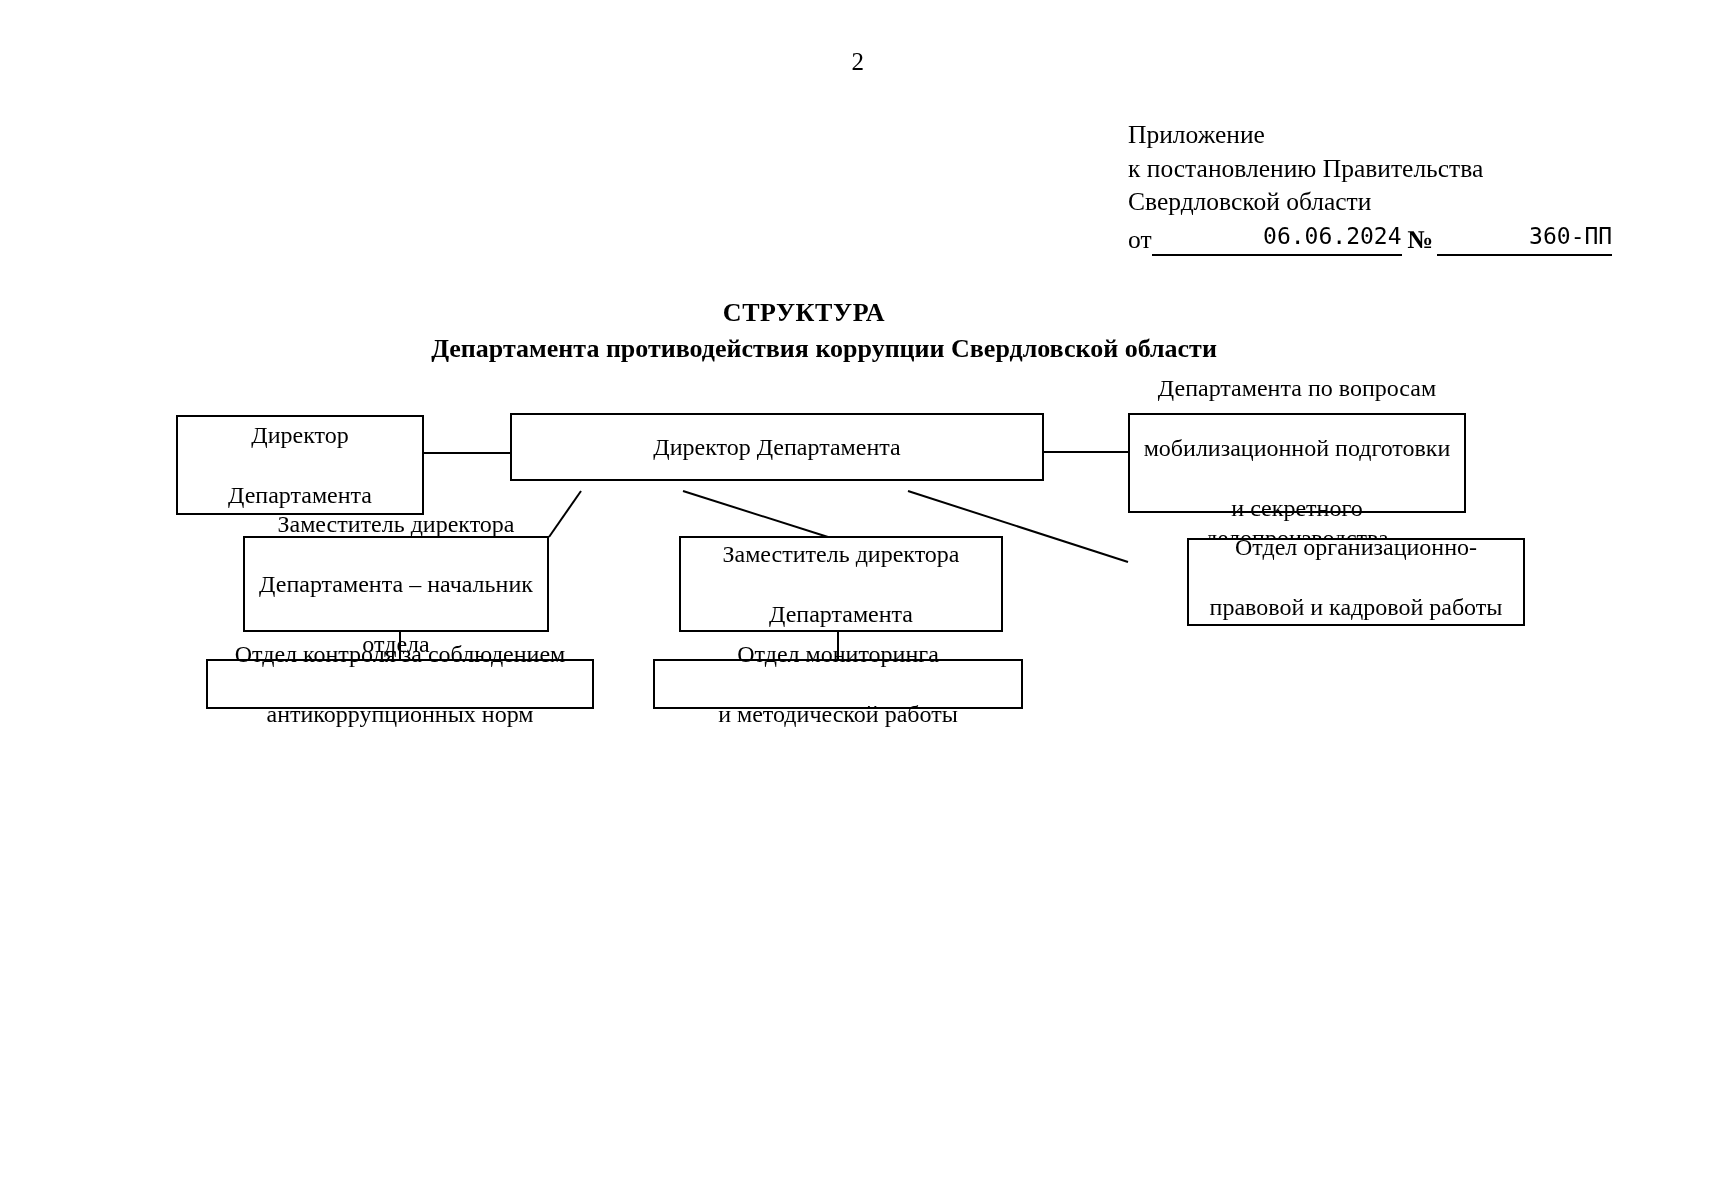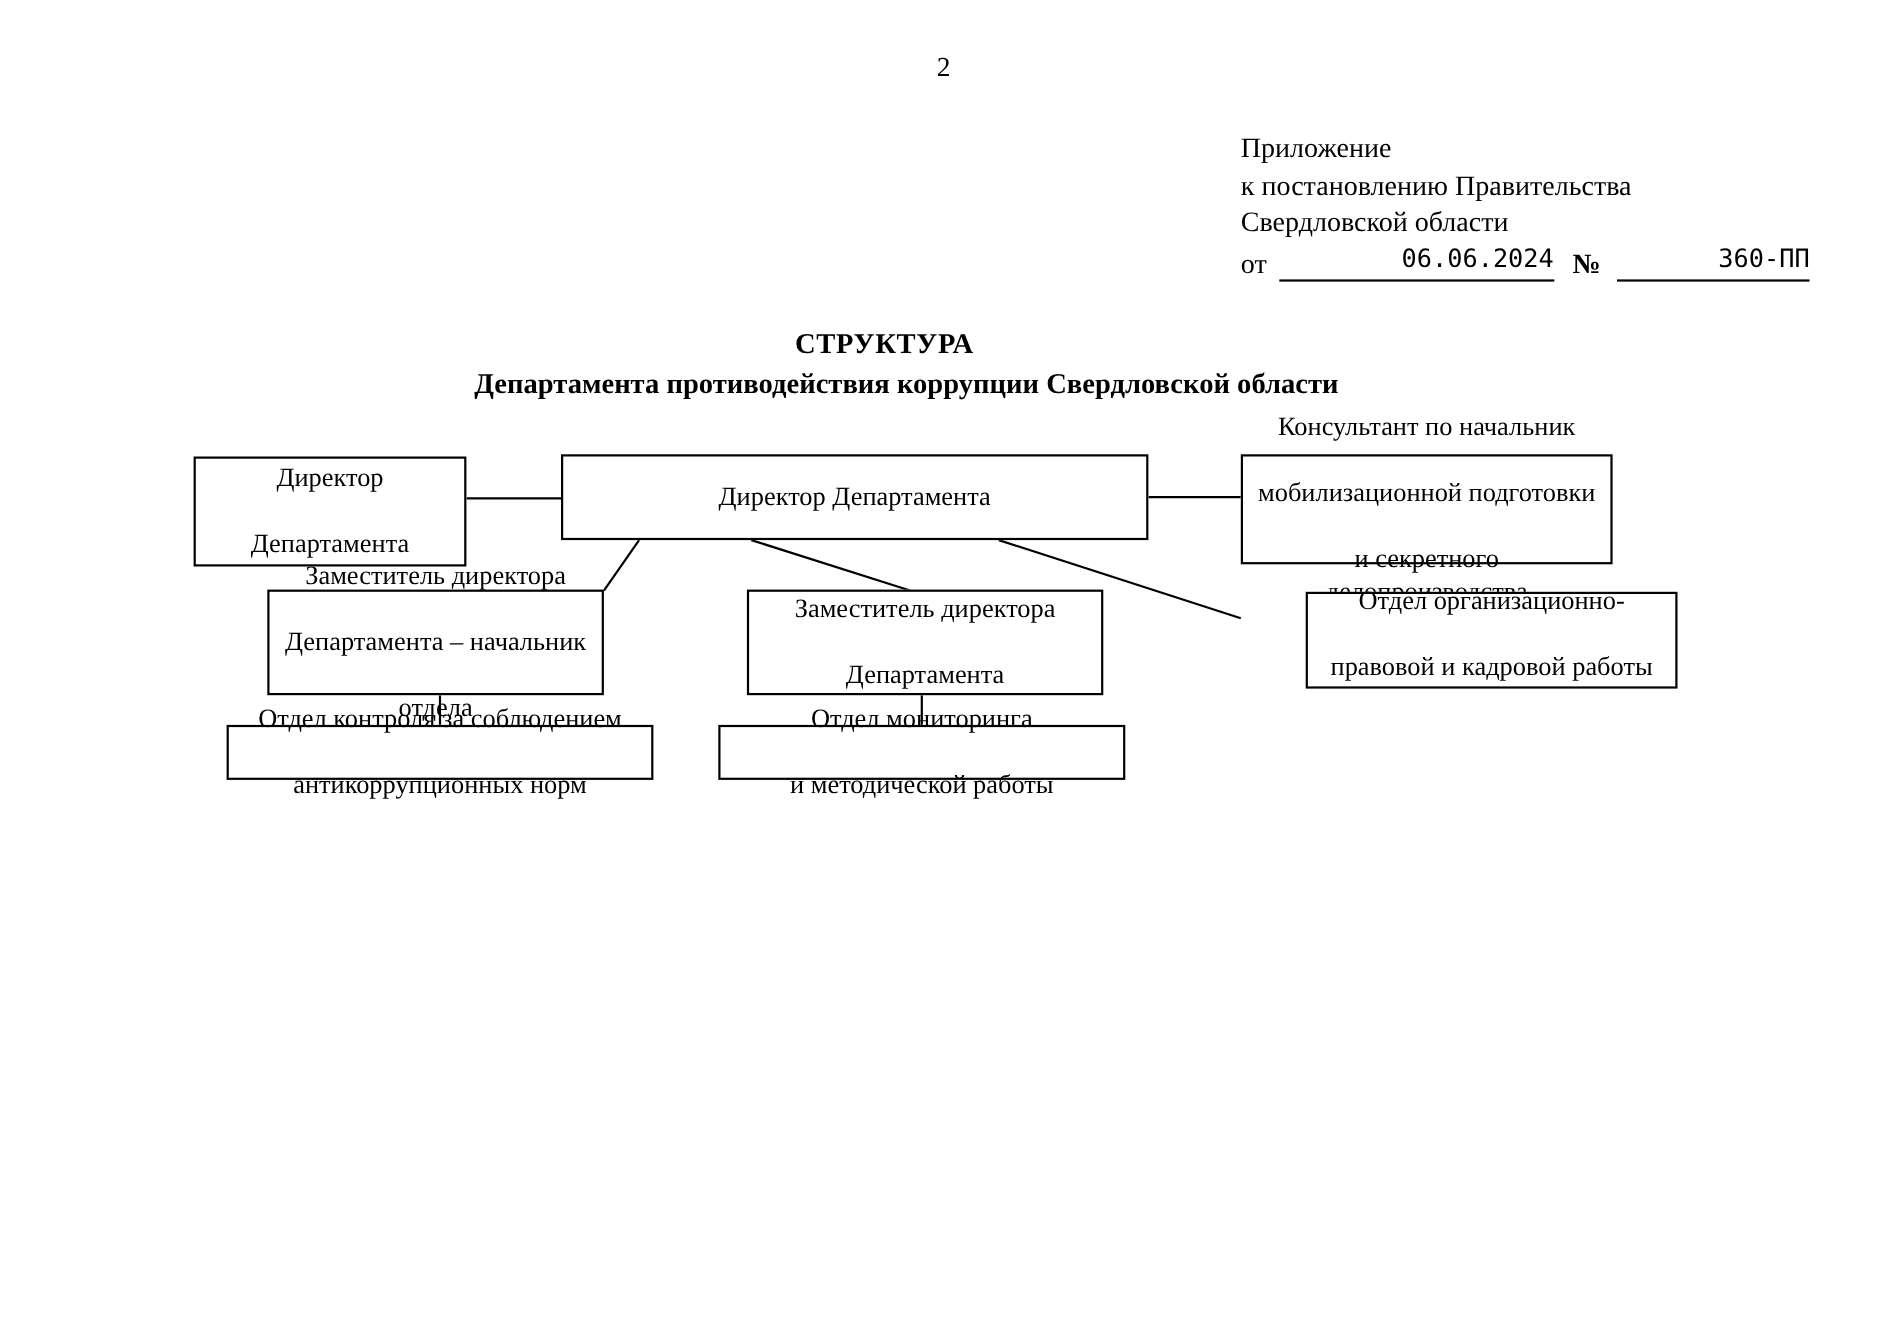--- a/index.html
+++ b/index.html
@@ -40,21 +40,20 @@
     line-height: 33.5px;
   }
   .approval-line { white-space: nowrap; }
 
   .decree-line {
     position: relative;
     margin-top: 1px;
     display: flex;
     align-items: flex-end;
     white-space: nowrap;
-    gap: 11px;
   }
   .decree-label { font-size: 25.5px; }
   .decree-field {
     position: relative;
     display: inline-block;
     border-bottom: 2px solid #000;
     text-align: right;
     font-family: "DejaVu Sans Mono", "Liberation Mono", monospace;
     font-size: 23px;
     padding-bottom: 1px;
@@ -116,21 +115,21 @@
     text-align: center;
     font-size: 24px;
     line-height: 30px;
     padding: 2px 8px;
     z-index: 2;
   }
   .node span { display: block; width: 100%; }
 
   
   #node-advisor       { left: 176px;  top: 415px; width: 248px; height: 100px; }
-  #node-director      { left: 510px;  top: 413px; width: 534px; height: 78px;  }
+  #node-director      { left: 510px;  top: 413px; width: 534px; height: 68px;  }
   #node-consultant    { left: 1128px; top: 413px; width: 338px; height: 100px; }
   #node-deputy-head   { left: 243px;  top: 536px; width: 306px; height: 96px;  }
   #node-deputy        { left: 679px;  top: 536px; width: 324px; height: 96px;  }
   #node-org-legal     { left: 1187px; top: 538px; width: 338px; height: 88px; align-items: flex-end;  }
   #node-control       { left: 206px;  top: 659px; width: 388px; height: 50px;  }
   #node-monitoring    { left: 653px;  top: 659px; width: 370px; height: 50px;  }
 </style>
 </head>
 <body>
 
@@ -180,21 +179,21 @@
         <span>Департамента</span>
       </span>
     </div>
 
     <div class="node" id="node-director">
       <span>Директор Департамента</span>
     </div>
 
     <div class="node" id="node-consultant">
       <span>
-        <span>Консультант по начальник</span><br>
+        <span>Департамента по вопросам</span><br>
         <span>мобилизационной подготовки</span><br>
         <span>и секретного делопроизводства</span>
       </span>
     </div>
 
     <div class="node" id="node-deputy-head">
       <span>
         <span>Заместитель директора</span><br>
         <span>Департамента – начальник</span><br>
         <span>отдела</span>

